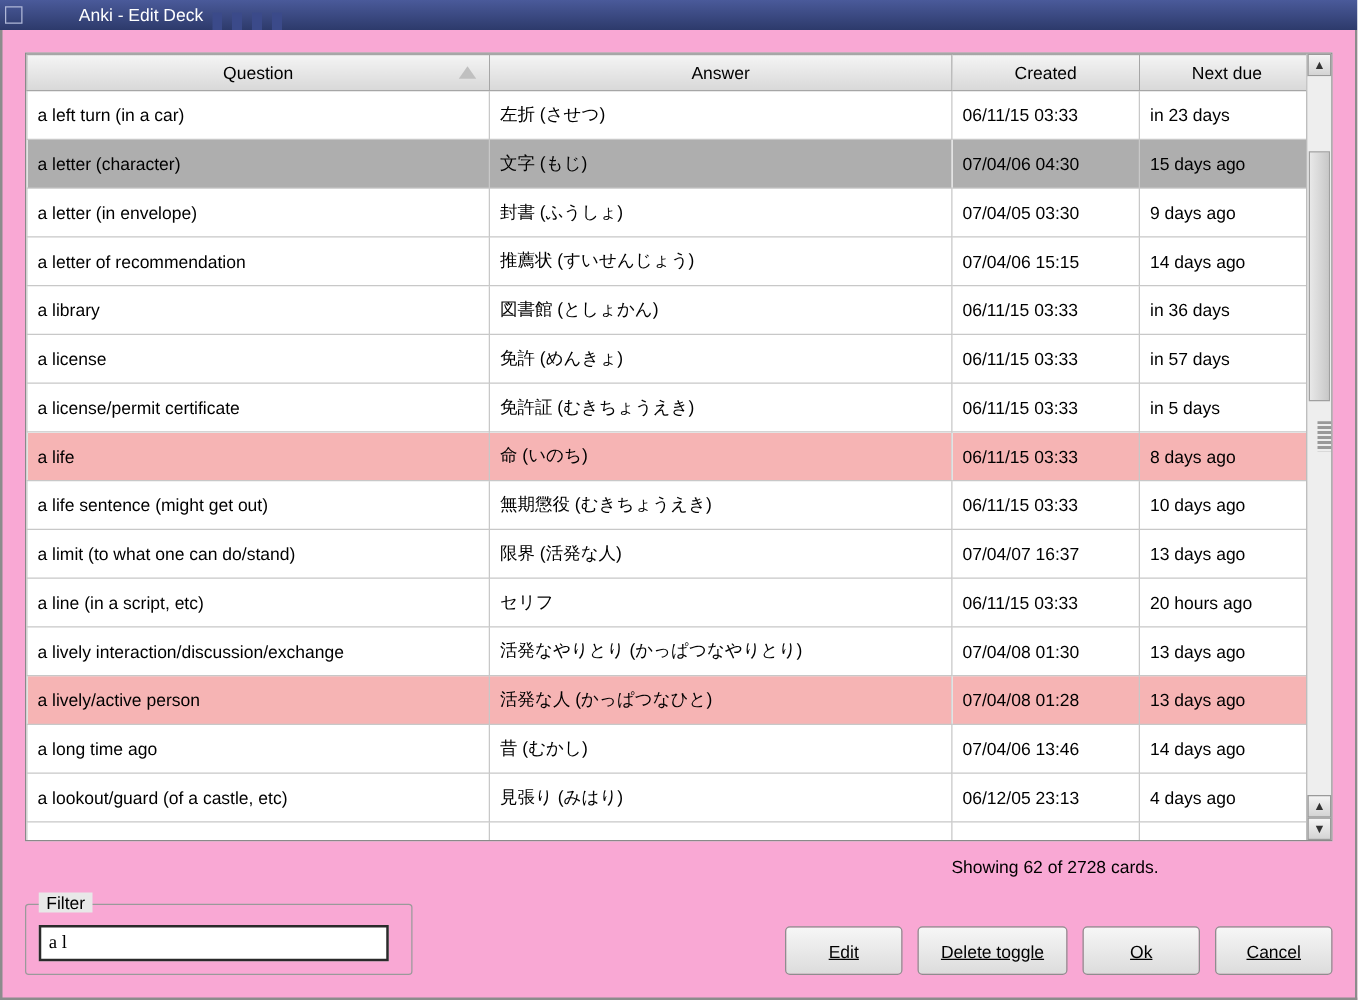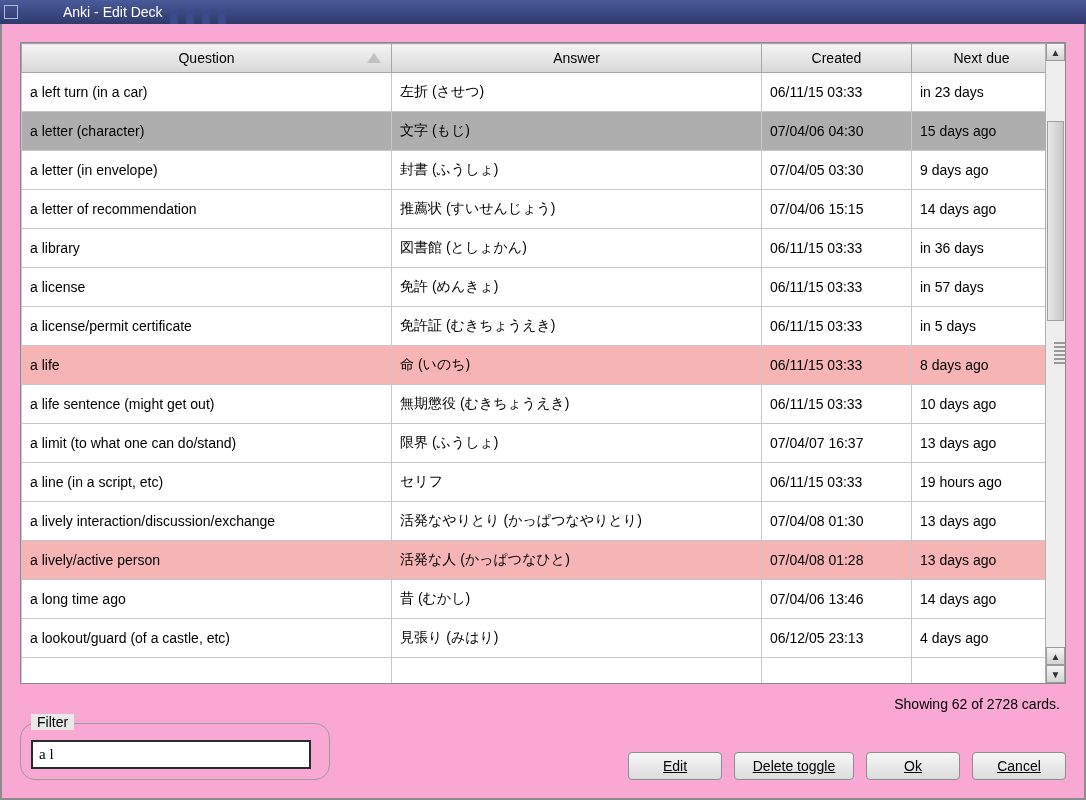--- a/index.html
+++ b/index.html
@@ -125,43 +125,43 @@
   .col-d { width: 140px; }
 
   .bottombar {
     display: flex;
     align-items: flex-end;
     padding-top: 12px;
     gap: 10px;
   }
   .filter {
     border: 1px solid #9a9a9a;
-    border-radius: 15px;
+    border-radius: 3px;
     padding: 16px 10px 10px 10px;
     position: relative;
     width: 310px;
   }
   .filter .legend {
     position: absolute; top: -10px; left: 10px;
     background: #e8e8e8; padding: 0 6px;
     font-size: 14px;
   }
   .filter input {
     width: 280px;
     padding: 4px 6px;
     border: 2px solid #2a2a2a;
     font-family: Liberation Serif, serif;
     font-size: 15px;
   }
   .spacer { flex: 1; }
-  .status { text-align: right; font-size: 14px; padding-bottom: 40px; padding-right: 6px;}
+  .status { text-align: center; font-size: 14px; padding-bottom: 40px; padding-right: 6px;}
   .buttons { display: flex; gap: 12px; }
   button.dlg {
     min-width: 94px;
-    height: 28px;
+    height: 39px;
     background: linear-gradient(to bottom,#f6f6f6,#dcdcdc);
     border: 1px solid #8e8e8e;
     border-radius: 4px;
     font-size: 14px;
     cursor: pointer;
   }
   button.dlg .ul { text-decoration: underline; }
 </style>
 </head>
 <body>
@@ -243,29 +243,29 @@
               <td>8 days ago</td>
             </tr>
             <tr>
               <td>a life sentence (might get out)</td>
               <td>無期懲役 (むきちょうえき)</td>
               <td>06/11/15 03:33</td>
               <td>10 days ago</td>
             </tr>
             <tr>
               <td>a limit (to what one can do/stand)</td>
-              <td>限界 (ふうしょ)</td>
+              <td>限界 (活発な人)</td>
               <td>07/04/07 16:37</td>
               <td>13 days ago</td>
             </tr>
             <tr>
               <td>a line (in a script, etc)</td>
               <td>セリフ</td>
               <td>06/11/15 03:33</td>
-              <td>19 hours ago</td>
+              <td>20 hours ago</td>
             </tr>
             <tr>
               <td>a lively interaction/discussion/exchange</td>
               <td>活発なやりとり (かっぱつなやりとり)</td>
               <td>07/04/08 01:30</td>
               <td>13 days ago</td>
             </tr>
             <tr class="pink">
               <td>a lively/active person</td>
               <td>活発な人 (かっぱつなひと)</td>

